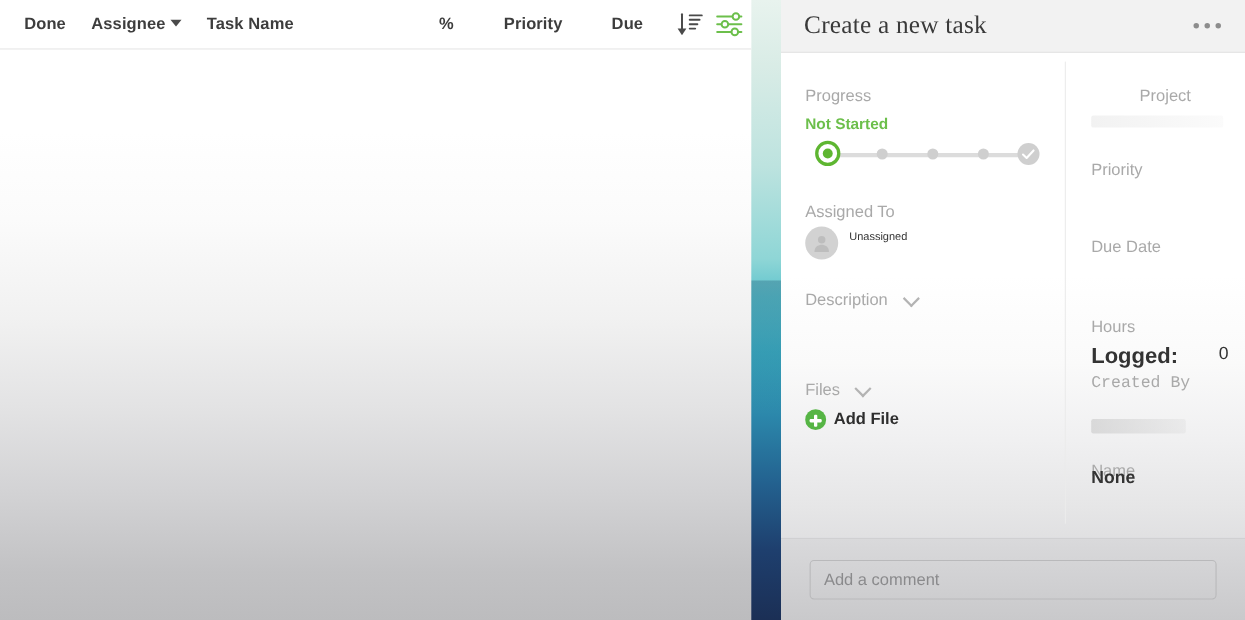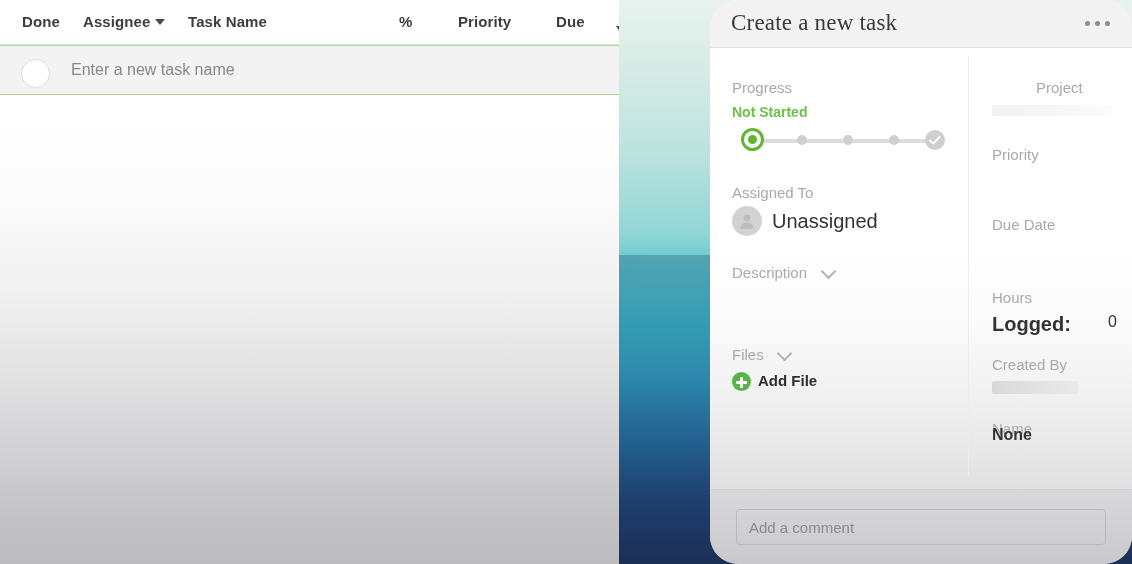--- a/index.html
+++ b/index.html
@@ -40,21 +40,21 @@
     left:0; top:255px; width:100%; height:120px;
     background:
       linear-gradient(115deg, rgba(36,120,140,.55) 0%, rgba(36,120,140,0) 55%),
       linear-gradient(to bottom, rgba(30,90,120,.35), rgba(30,90,120,0));
   }
 
   
   .task-pane {
     position: absolute;
     left: 0; top: 0;
-    width: 619px; height: 564px;
+    width: 683px; height: 564px;
     background:
       linear-gradient(to bottom,
         #ffffff 0px,
         #ffffff 120px,
         #fbfbfb 200px,
         #f1f1f1 290px,
         #e3e3e4 370px,
         #d2d2d4 450px,
         #c2c2c4 520px,
         #bcbcbe 564px);
@@ -135,21 +135,20 @@
     background:
       linear-gradient(to bottom,
         #ffffff 0px,
         #ffffff 250px,
         #fafafa 330px,
         #f0f0f1 400px,
         #e6e6e7 460px,
         #dedee0 500px,
         #d8d8da 564px);
     overflow: hidden;
-    border-radius: 28px;
   }
   .panel-header {
     position: relative;
     height: 47px;
     background: #f2f2f2;
     border-bottom: 1px solid #e3e3e3;
   }
   .panel-title {
     position: absolute;
     left: 21px; top: 10px;
@@ -187,21 +186,21 @@
   }
 
   .field-label {
     position: absolute;
     font-size: 15px;
     color: #a9a9a9;
     white-space: nowrap;
   }
   .field-value {
     position: absolute;
-    font-size: 20px;
+    font-size: 10px;
     color: #333333;
     white-space: nowrap;
   }
 
   
   .lbl-progress   { left: 22px; top: 31px; }
   .val-notstarted {
     position: absolute;
     left: 22px; top: 56px;
     font-size: 14px; font-weight: bold;
@@ -307,21 +306,21 @@
     position: absolute;
     background: linear-gradient(to right, rgba(214,214,214,.32), rgba(214,214,214,.10));
     border-radius: 2px;
   }
   .ghost-project { left: 282px; top: 57px; width: 120px; height: 11px; }
   .lbl-priority  { left: 282px; top: 98px; }
   .lbl-duedate   { left: 282px; top: 168px; }
   .lbl-hours     { left: 282px; top: 241px; }
   .val-logged    { left: 282px; top: 265px; font-weight: bold; font-size: 20px; }
   .val-logged-num{ left: 398px; top: 265px; font-size: 16px; color:#333; }
-  .lbl-createdby { left: 282px; top: 308px; }
+  .lbl-createdby { left: 282px; top: 292px; font-family: Liberation Mono, monospace; }
   .ghost-createdby { left: 282px; top: 333px; width: 86px; height: 13px;
                      background: linear-gradient(to right, rgba(196,196,196,.55), rgba(210,210,210,.25)); }
   .lbl-tags      { left: 282px; top: 372px; }
   .val-tags      { left: 282px; top: 378px; font-weight: bold; font-size: 16px; }
 
   
   .panel-footer {
     position: absolute;
     left: 0; bottom: 0;
     width: 422px; height: 74px;
@@ -383,24 +382,20 @@
             <line x1="3" y1="14" x2="25" y2="14"></line>
             <line x1="3" y1="21" x2="25" y2="21"></line>
           </g>
           <circle cx="20" cy="7" r="3" fill="#ffffff" stroke="#6cbf4b" stroke-width="1.8"></circle>
           <circle cx="10" cy="14" r="3" fill="#ffffff" stroke="#6cbf4b" stroke-width="1.8"></circle>
           <circle cx="19" cy="21" r="3" fill="#ffffff" stroke="#6cbf4b" stroke-width="1.8"></circle>
         </svg>
       </div>
     </div>
 
-    <div class="new-task-row">
-      <div class="new-task-check"></div>
-      <div class="new-task-placeholder">Enter a new task name</div>
-    </div>
 
   </div>
 
   <div class="detail-panel">
 
     <div class="panel-header">
       <div class="panel-title">Create a new task</div>
       <div class="panel-more">
           <i></i>
           <i></i>

